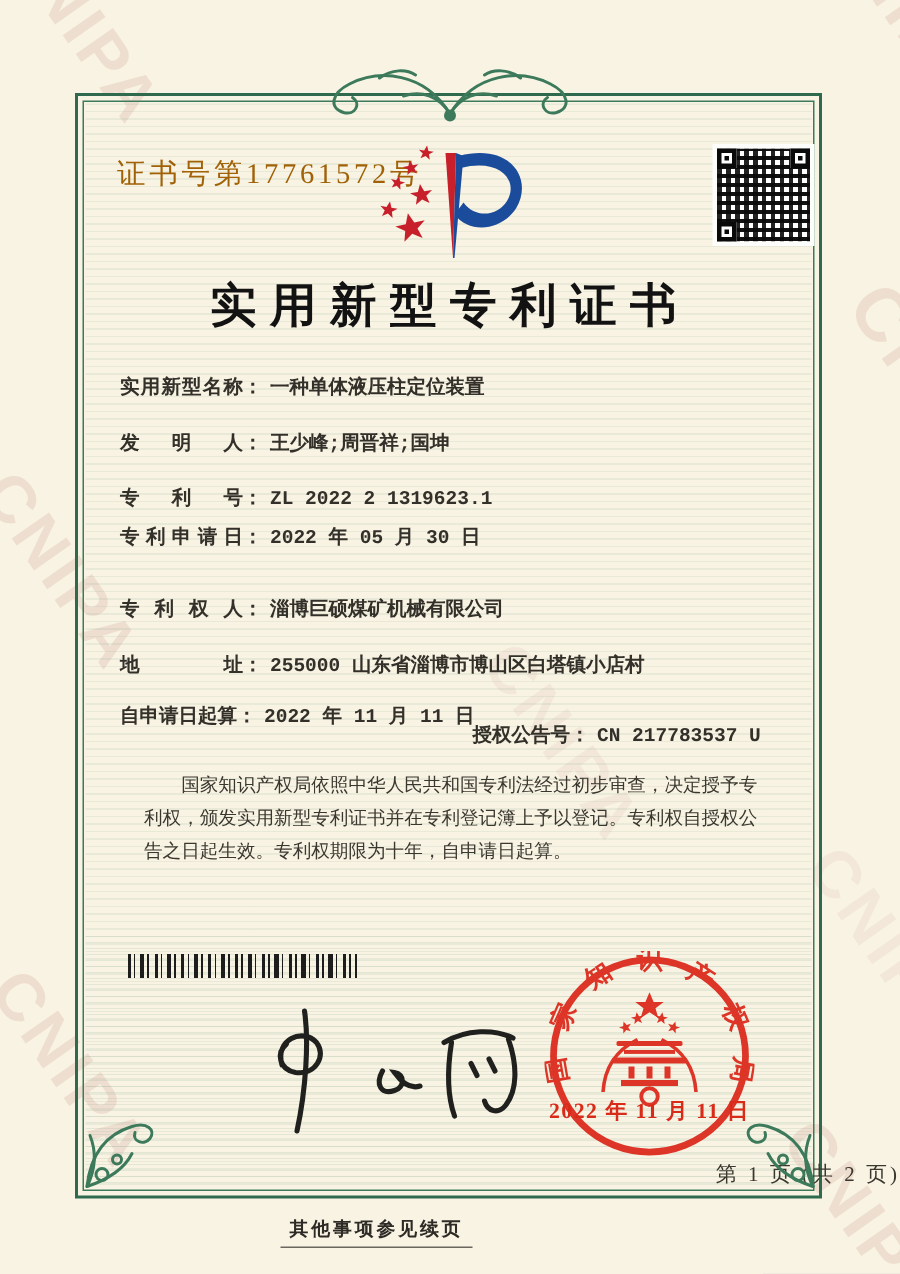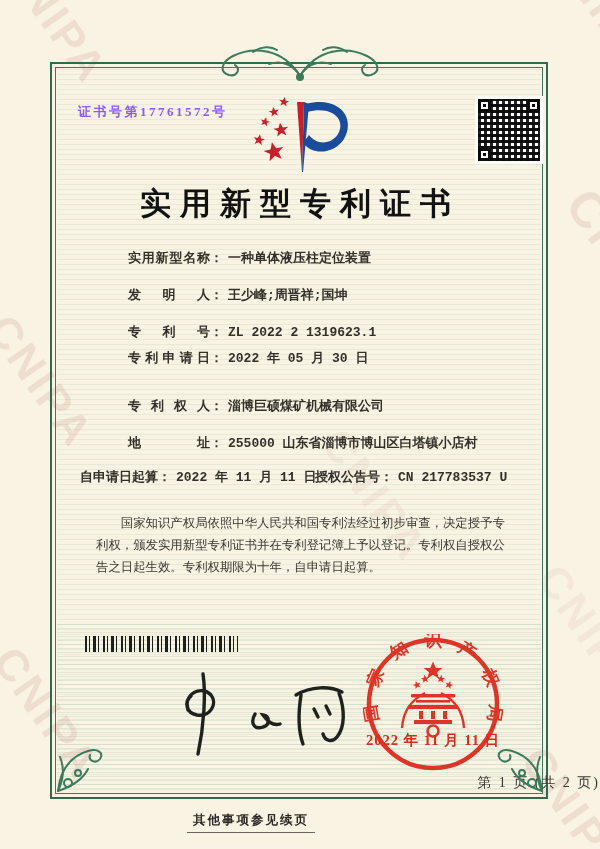--- a/index.html
+++ b/index.html
@@ -17,40 +17,40 @@
   .frame-inner{position:absolute;inset:3px;border:1px solid #3c7a5b;}
   .waves{position:absolute;inset:5px;
          background:repeating-linear-gradient(180deg,rgba(96,146,118,.10) 0 1px,transparent 1px 5px);}
   .waves-strong{position:absolute;left:5px;right:5px;top:560px;bottom:5px;
          background:repeating-linear-gradient(180deg,rgba(96,146,118,.13) 0 1px,transparent 1px 4px);}
   .crest{position:absolute;left:213px;top:42px;z-index:3;}
   .corner{position:absolute;z-index:3;}
   .corner.bl{left:54px;bottom:54px;}
   .corner.br{right:54px;bottom:54px;transform:scaleX(-1);}
   
-  .cert-no{position:absolute;left:78px;top:103px;font-size:13px;font-weight:700;
-           letter-spacing:2.5px;color:#8b5cf6;z-index:2;}
+  .cert-no{position:absolute;left:78px;top:103px;font-size:19px;font-weight:400;
+           letter-spacing:2.5px;color:#a16207;z-index:2;}
   .qr{position:absolute;left:478px;top:99px;width:62px;height:62px;background:#fdfdfb;z-index:2;
       background-image:
         repeating-linear-gradient(90deg,rgba(10,10,10,.9) 0 3px,transparent 3px 6px),
         repeating-linear-gradient(0deg,#111 0 3px,rgba(255,255,255,.95) 3px 6px);
       outline:3px solid #fdfdfb;}
   .finder{position:absolute;width:13px;height:13px;border:3px solid #0a0a0a;background:#fff;box-sizing:border-box;}
   .finder::after{content:"";position:absolute;left:2px;top:2px;width:3px;height:3px;background:#0a0a0a;}
   .finder.tl{left:0;top:0;} .finder.tr{right:0;top:0;} .finder.bl{left:0;bottom:0;}
   .logo{position:absolute;left:240px;top:92px;z-index:2;}
   .title{position:absolute;left:0;width:600px;top:183px;text-align:center;font-size:31px;
          font-weight:700;letter-spacing:9px;color:#121212;z-index:2;}
   
   .fields{position:absolute;left:80px;top:249px;width:442px;z-index:2;font-size:13px;
           font-weight:600;color:#33302a;}
   .frow{position:absolute;left:0;white-space:nowrap;}
-  .jlabel{display:inline-block;width:82px;text-align:justify;text-align-last:justify;margin-left:48px;}
+  .jlabel{display:inline-block;width:82px;text-align:justify;text-align-last:justify;}
   .fval{margin-left:5px;font-family:Liberation Mono, monospace;}
-  .grant2{position:absolute;left:235px;top:0;text-align:center;}
+  .grant2{position:absolute;left:235px;top:13px;text-align:center;}
   
   .body-text{position:absolute;left:80px;top:496px;width:442px;z-index:2;
              font-size:12.4px;line-height:1.78;color:#3a372f;font-weight:500;}
   .body-text p{margin:16px;text-indent:2em;}
   
   .barcode{position:absolute;left:85px;top:636px;width:153px;height:16px;z-index:2;
     background:repeating-linear-gradient(90deg,
       #1d1d1d 0 2px,transparent 2px 4px,#1d1d1d 4px 5px,transparent 5px 8px,
       #1d1d1d 8px 11px,transparent 11px 13px,#1d1d1d 13px 14px,transparent 14px 18px);}
   .director{position:absolute;left:82px;top:694px;z-index:2;font-size:14px;font-weight:600;

